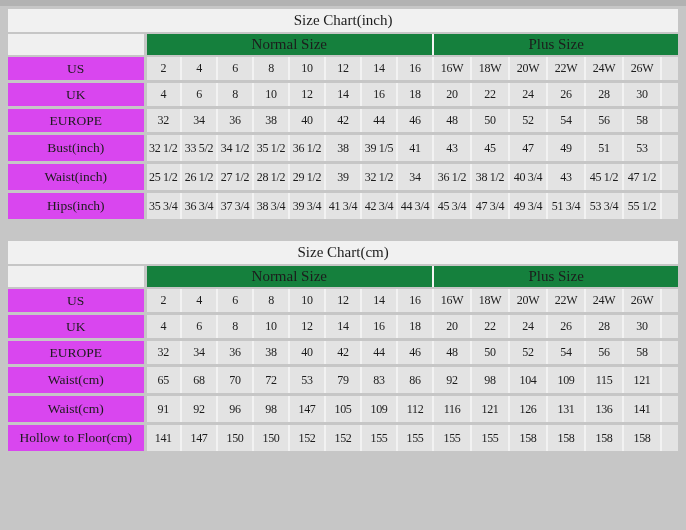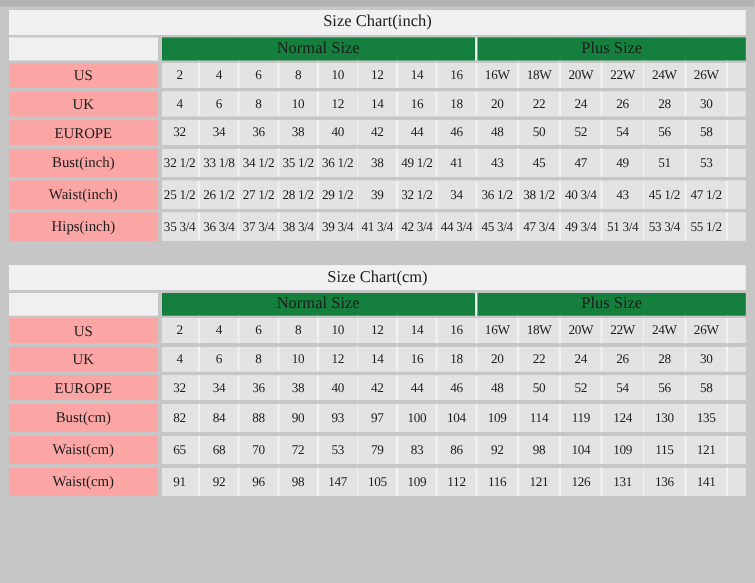--- a/index.html
+++ b/index.html
@@ -59,21 +59,21 @@
     background: #15803d;
     font-size: 15px;
     border-bottom: 2px solid #c6c6c6;
   }
   td.ghead.first {
     border-right: 2px solid #f4f4f4;
   }
   tr.data-row td { height: 23px; }
   tr.data-row.tall td { height: 26px; }
   td.label {
-    background: #fca5a5;
+    background: #d946ef;
     font-size: 13.5px;
     border-right: 3px solid #c6c6c6;
     border-bottom: 3px solid #c6c6c6;
   }
   td.val {
     background: #e3e3e3;
     font-size: 12px;
     letter-spacing: -0.3px;
     border-right: 2px solid #f2f2f2;
     border-bottom: 3px solid #c6c6c6;
@@ -166,26 +166,26 @@
           <td class="val">50</td>
           <td class="val">52</td>
           <td class="val">54</td>
           <td class="val">56</td>
           <td class="val">58</td>
           <td class="val filler"></td>
         </tr>
         <tr class="data-row tall">
           <td class="label">Bust(inch)</td>
           <td class="val">32 1/2</td>
-          <td class="val">33 1/8</td>
+          <td class="val">33 5/2</td>
           <td class="val">34 1/2</td>
           <td class="val">35 1/2</td>
           <td class="val">36 1/2</td>
           <td class="val">38</td>
-          <td class="val">49 1/2</td>
+          <td class="val">39 1/5</td>
           <td class="val">41</td>
           <td class="val">43</td>
           <td class="val">45</td>
           <td class="val">47</td>
           <td class="val">49</td>
           <td class="val">51</td>
           <td class="val">53</td>
           <td class="val filler"></td>
         </tr>
         <tr class="data-row tall">
@@ -303,38 +303,20 @@
           <td class="val">46</td>
           <td class="val">48</td>
           <td class="val">50</td>
           <td class="val">52</td>
           <td class="val">54</td>
           <td class="val">56</td>
           <td class="val">58</td>
           <td class="val filler"></td>
         </tr>
         <tr class="data-row tall">
-          <td class="label">Bust(cm)</td>
-          <td class="val">82</td>
-          <td class="val">84</td>
-          <td class="val">88</td>
-          <td class="val">90</td>
-          <td class="val">93</td>
-          <td class="val">97</td>
-          <td class="val">100</td>
-          <td class="val">104</td>
-          <td class="val">109</td>
-          <td class="val">114</td>
-          <td class="val">119</td>
-          <td class="val">124</td>
-          <td class="val">130</td>
-          <td class="val">135</td>
-          <td class="val filler"></td>
-        </tr>
-        <tr class="data-row tall">
           <td class="label">Waist(cm)</td>
           <td class="val">65</td>
           <td class="val">68</td>
           <td class="val">70</td>
           <td class="val">72</td>
           <td class="val">53</td>
           <td class="val">79</td>
           <td class="val">83</td>
           <td class="val">86</td>
           <td class="val">92</td>
@@ -356,15 +338,33 @@
           <td class="val">109</td>
           <td class="val">112</td>
           <td class="val">116</td>
           <td class="val">121</td>
           <td class="val">126</td>
           <td class="val">131</td>
           <td class="val">136</td>
           <td class="val">141</td>
           <td class="val filler"></td>
         </tr>
+        <tr class="data-row tall">
+          <td class="label">Hollow to Floor(cm)</td>
+          <td class="val">141</td>
+          <td class="val">147</td>
+          <td class="val">150</td>
+          <td class="val">150</td>
+          <td class="val">152</td>
+          <td class="val">152</td>
+          <td class="val">155</td>
+          <td class="val">155</td>
+          <td class="val">155</td>
+          <td class="val">155</td>
+          <td class="val">158</td>
+          <td class="val">158</td>
+          <td class="val">158</td>
+          <td class="val">158</td>
+          <td class="val filler"></td>
+        </tr>
       </tbody>
   </table>
 </div>
 
 </body></html>

